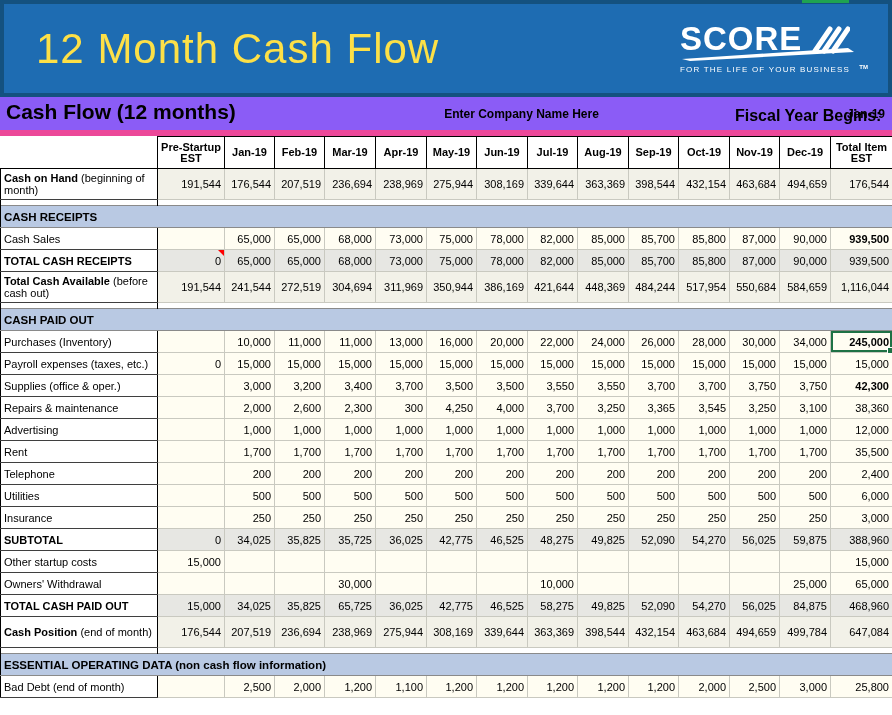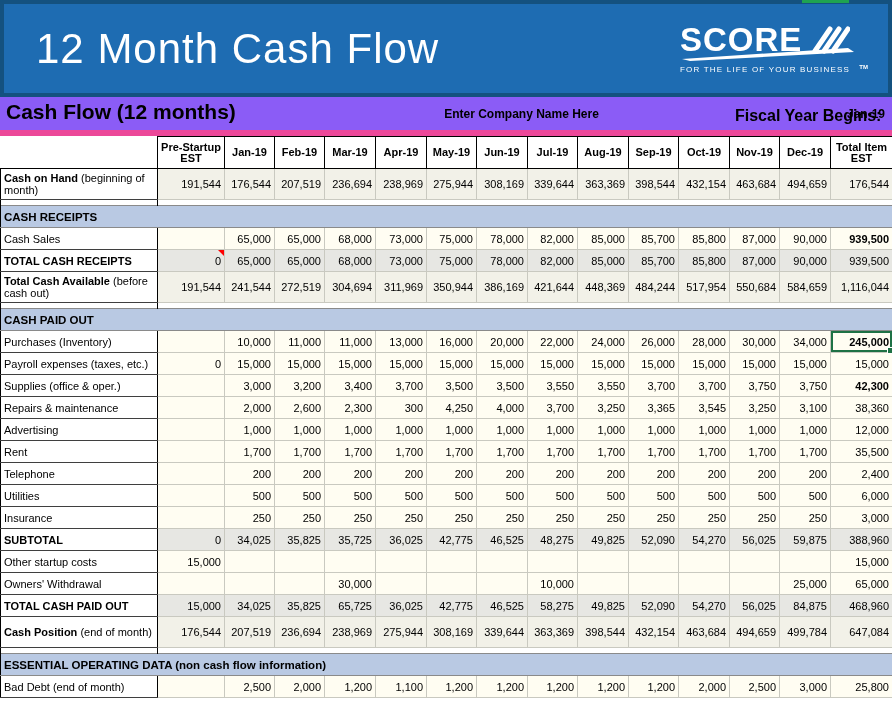--- a/index.html
+++ b/index.html
@@ -3,24 +3,24 @@
 <meta charset="utf-8">
 <style>
   html,body{margin:0;padding:0;}
   body{width:892px;height:715px;overflow:hidden;position:relative;background:#fff;
        font-family:"Liberation Sans",sans-serif;color:#000;}
   .green-strip{position:absolute;top:0;left:802px;width:47px;height:3px;background:#1fa351;z-index:6;}
 
   
   .banner{box-sizing:border-box;height:97px;background:#1e6cb2;border:4px solid #14517f;
           display:flex;align-items:center;justify-content:space-between;padding:0 22px 0 32px;}
-  .banner-title{color:#ffffff;font-size:42px;font-weight:400;letter-spacing:1px;white-space:nowrap;
+  .banner-title{color:#fde047;font-size:42px;font-weight:400;letter-spacing:1px;white-space:nowrap;
                 font-family:"Liberation Sans",sans-serif;}
   .logo{width:186px;color:#fff;position:relative;line-height:1;}
-  .logo-row{display:flex;align-items:flex-end;justify-content:flex-start;}
+  .logo-row{display:flex;align-items:center;justify-content:flex-start;}
   .logo-text{font-size:33px;font-weight:700;letter-spacing:1px;line-height:30px;}
   .logo-pencil{margin-left:6px;margin-top:1px;}
   .logo-swoosh{display:block;margin-top:-7px;}
   .logo-tm{position:absolute;right:-2px;top:40px;font-size:6px;font-weight:700;}
   .logo-tagline{font-size:8px;font-weight:400;letter-spacing:1.2px;margin-top:5px;white-space:nowrap;}
 
   
   .titlebar{height:33px;position:relative;border-bottom:6px solid #ec4899;background:#8b5cf6;}
   .sheet-title{position:absolute;left:6px;top:3px;font-size:21px;font-weight:700;margin:0;white-space:nowrap;}
   .company{position:absolute;left:404px;top:10px;width:235px;text-align:center;

